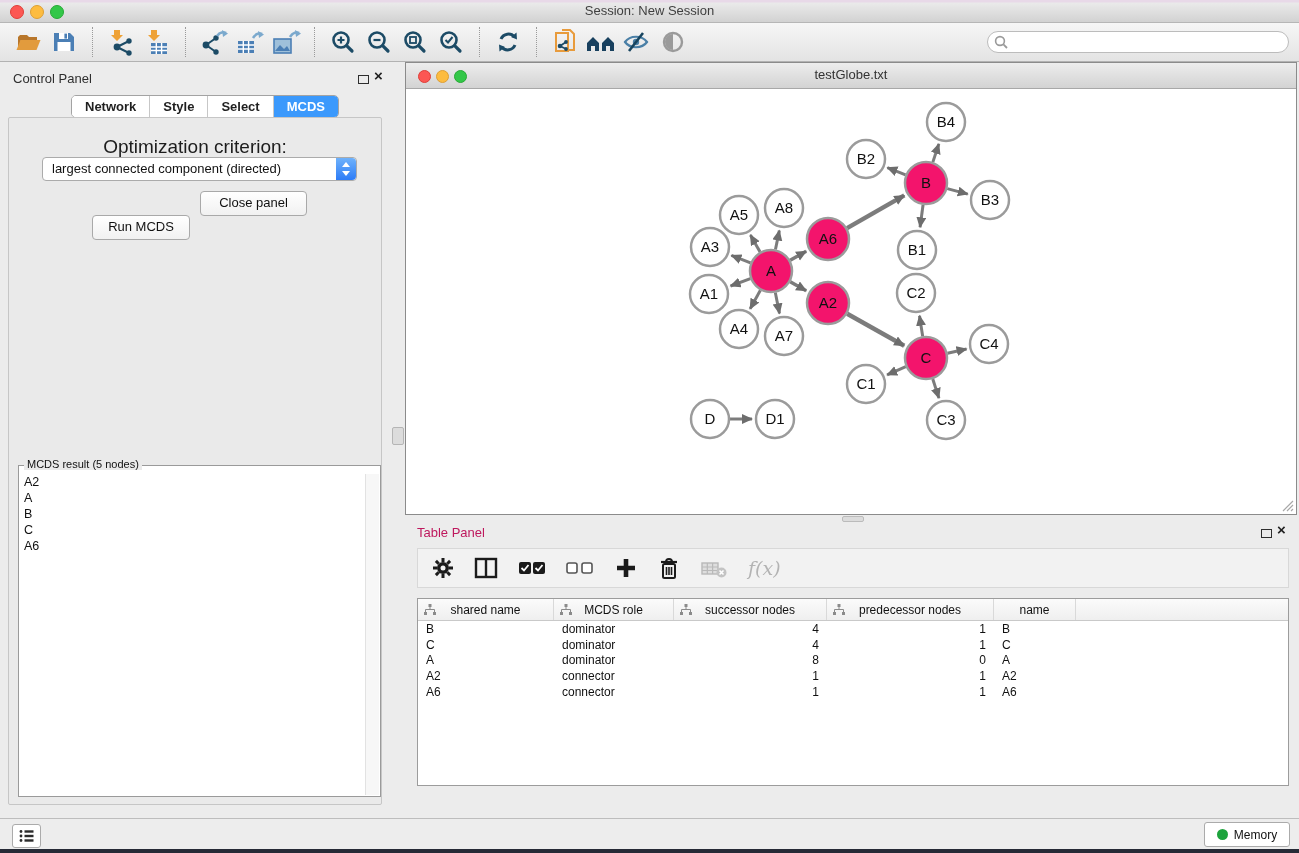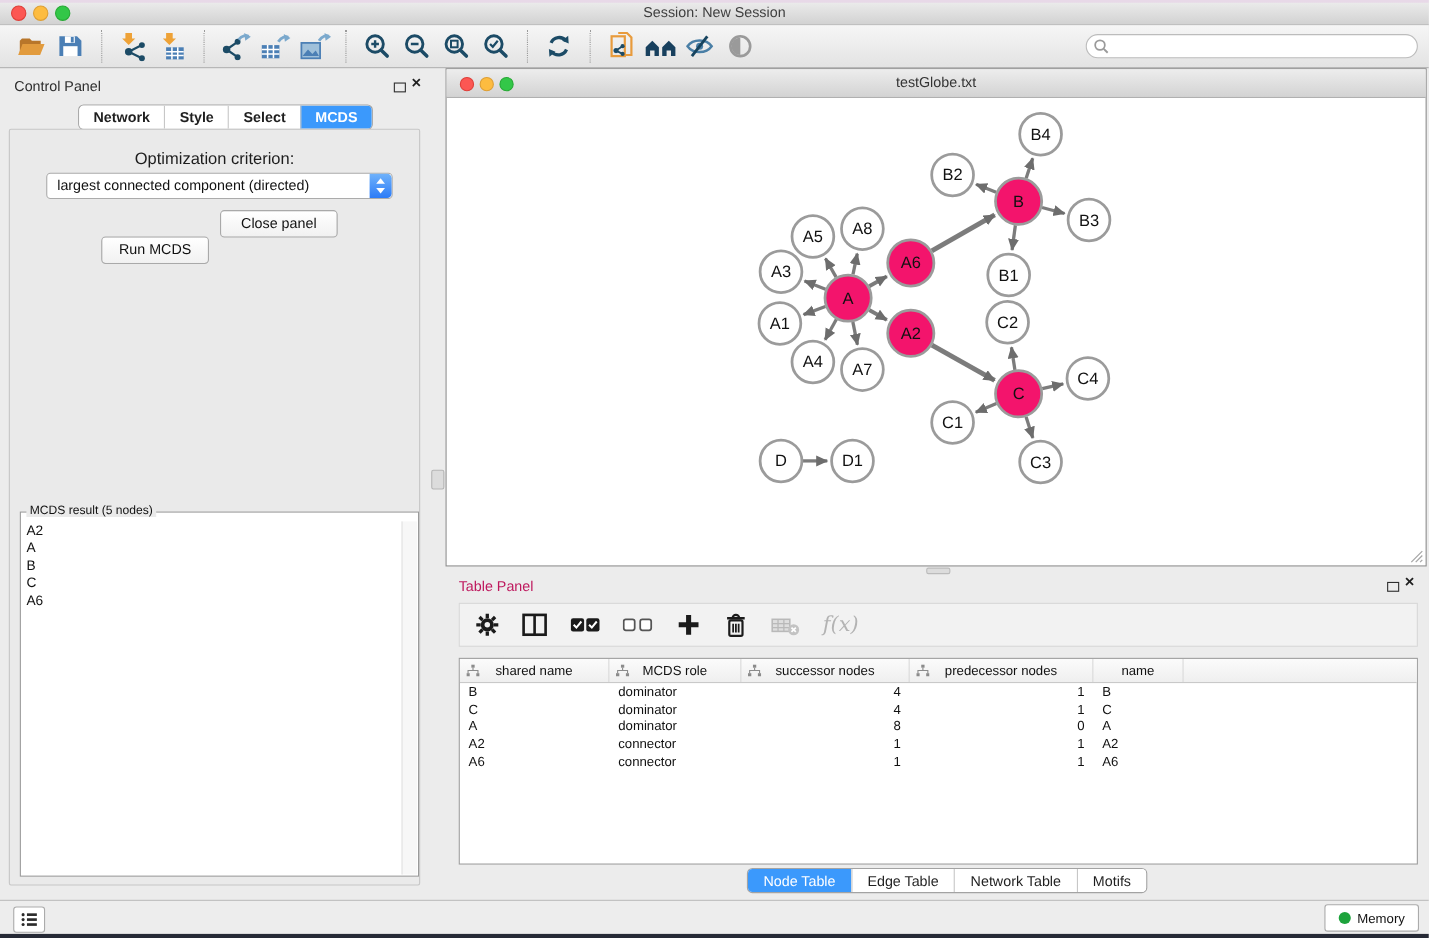--- a/index.html
+++ b/index.html
@@ -31,21 +31,21 @@
   .cp-header{left:0;top:63px;width:390px;height:26px;}
   .cp-title{position:absolute;left:13px;top:8px;font-size:13px;color:#2e2e2e;}
   .cp-float{position:absolute;left:358px;top:12px;width:9px;height:7px;border:1.5px solid #2e2e2e;}
   .cp-close{position:absolute;left:374px;top:4px;font-size:15px;font-weight:bold;color:#1f1f1f;}
   .seg{display:flex;border:1px solid #a3a3a3;border-radius:5px;overflow:hidden;background:#fff;}
   .seg .tab{padding:3px 13px;font-size:13px;font-weight:bold;color:#1f1f1f;background:#fff;border-left:1px solid #c7c7c7;}
   .seg .tab:first-child{border-left:none;}
   .seg .tab.active{background:#3b99fc;color:#fff;}
   .cp-tabs{left:71px;top:95px;}
   .cp-content{left:8px;top:117px;width:372px;height:686px;border:1px solid #c6c6c6;background:#eaeaea;border-radius:2px;}
-  .cp-optlabel{left:0;top:136px;width:390px;text-align:center;font-size:15px;color:#1d1d1d;}
+  .cp-optlabel{left:0;top:136px;width:390px;text-align:center;font-size:19px;color:#1d1d1d;}
   .cp-dropdown{left:42px;top:157px;width:313px;height:22px;background:#fff;border:1px solid #ababab;border-radius:4px;}
   .cp-dropdown .val{position:absolute;left:9px;top:3px;font-size:13px;color:#111;}
   .stepper{position:absolute;right:0;top:0;bottom:0;width:20px;border-radius:0 4px 4px 0;
     background:linear-gradient(#6fb2fb,#2d7cf7);}
   .stepper .up,.stepper .dn{position:absolute;left:6px;width:0;height:0;border-left:4px solid transparent;border-right:4px solid transparent;}
   .stepper .up{top:4px;border-bottom:5px solid #fff;}
   .stepper .dn{bottom:4px;border-top:5px solid #fff;}
   .btn{background:linear-gradient(#ffffff,#f1f1f1);border:1px solid #a9a9a9;border-radius:4px;
     font-size:13px;color:#111;text-align:center;}
   .cp-run{left:92px;top:191px;width:96px;height:23px;line-height:21px;margin-top:24px;}
@@ -499,26 +499,20 @@
         <div class="tr">
           <div class="td c0">A6</div>
           <div class="td c1">connector</div>
           <div class="td c2 num">1</div>
           <div class="td c3 num">1</div>
           <div class="td c4">A6</div>
         </div>
       </div>
   </div>
 
-  <div class="abs bottom-tabs seg">
-    <div class="tab active">Node Table</div>
-    <div class="tab">Edge Table</div>
-    <div class="tab">Network Table</div>
-    <div class="tab">Motifs</div>
-  </div>
 
   <div class="abs statusbar">
     <div class="sb-listbtn">
       <svg width="16" height="14">
           <g fill="#2b2b2b">
             <circle cx="2" cy="2.5" r="1.4"></circle>
             <rect x="5.5" y="1.3" width="9" height="2.4"></rect>
             <circle cx="2" cy="7" r="1.4"></circle>
             <rect x="5.5" y="5.8" width="9" height="2.4"></rect>
             <circle cx="2" cy="11.5" r="1.4"></circle>

